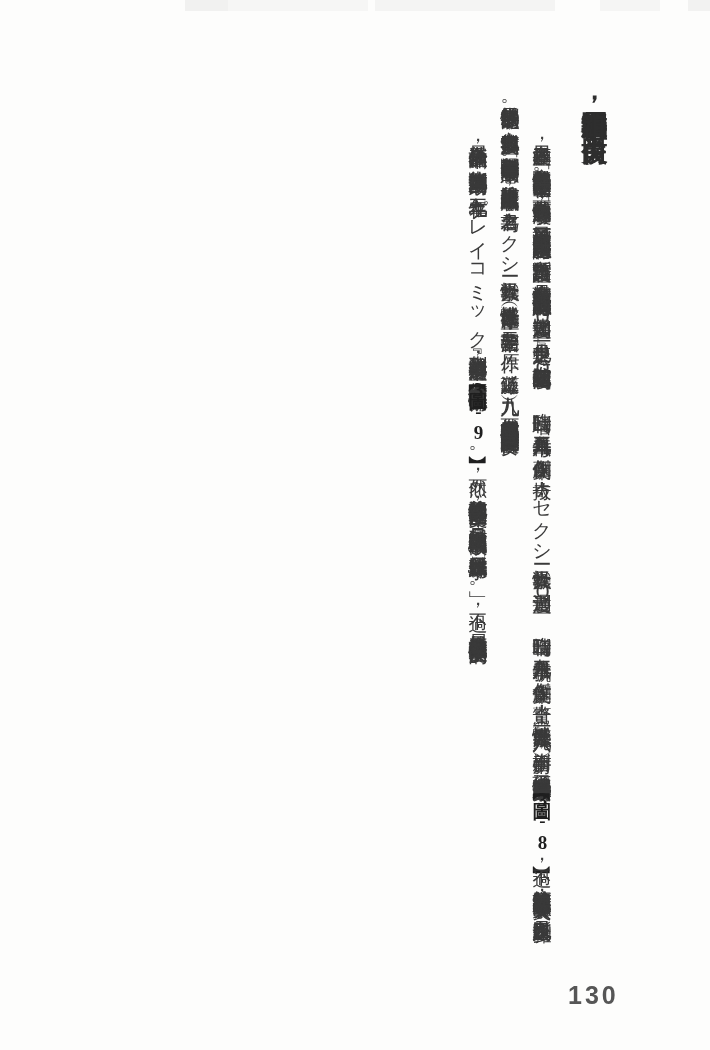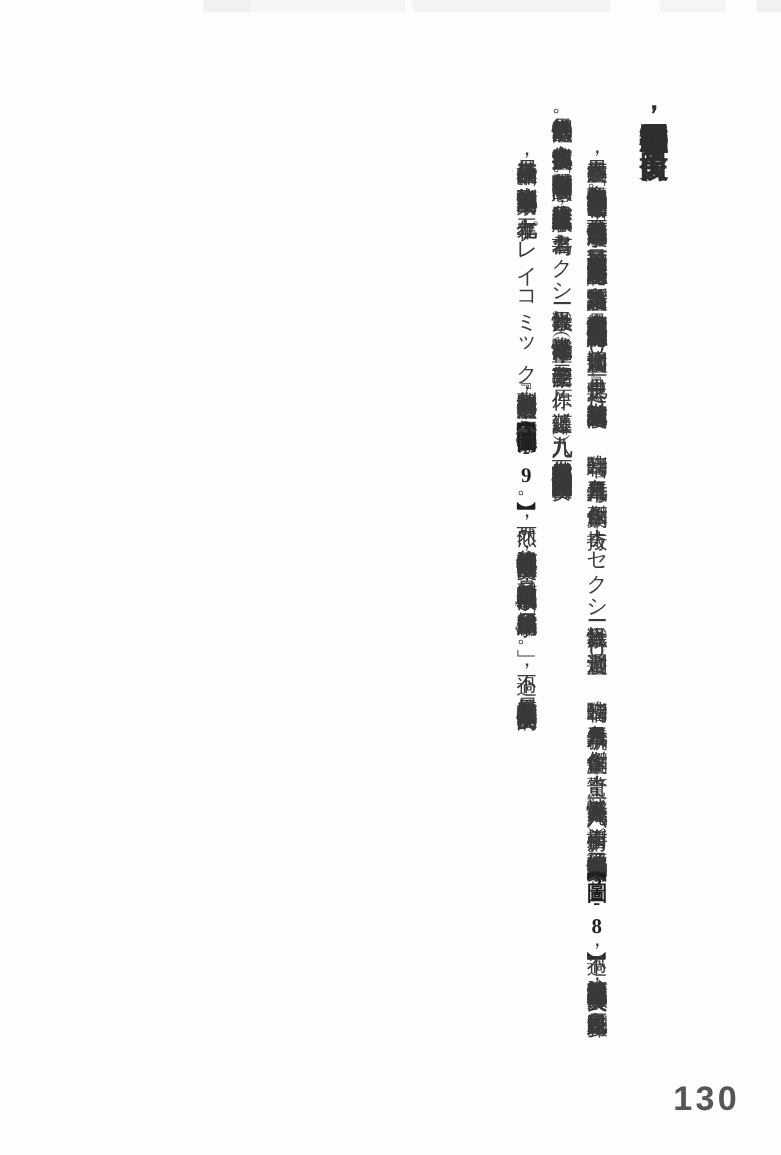--- a/index.html
+++ b/index.html
@@ -64,23 +64,23 @@
     color: #1f1f1f;
   }
   .seg-sideways {
     text-orientation: sideways;
     letter-spacing: 0;
   }
 
   .page-number {
     position: absolute;
     top: 981px;
-    left: 612px;
+    left: 568px;
     font-family: "Liberation Sans", sans-serif;
-    font-size: 31px;
+    font-size: 25px;
     font-weight: 600;
     letter-spacing: 3px;
     color: #565656;
   }
 </style>
 </head>
 <body>
 
 <div>
 

